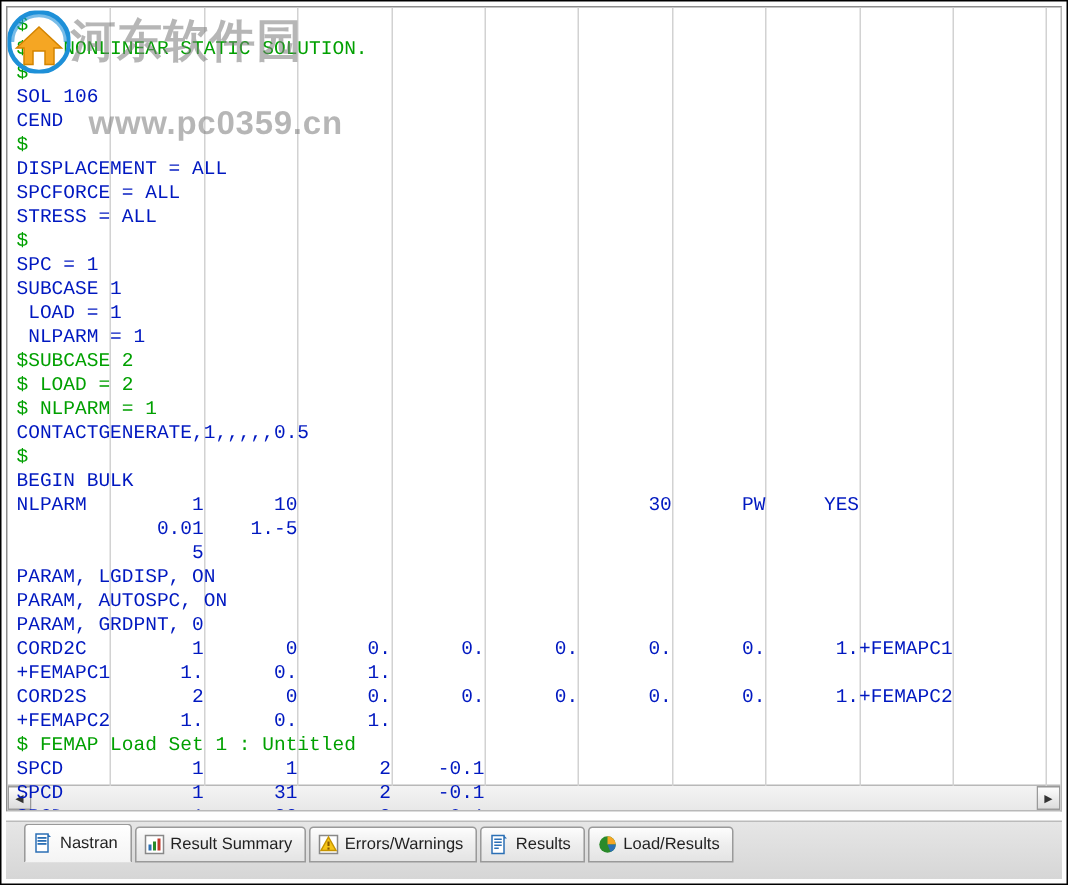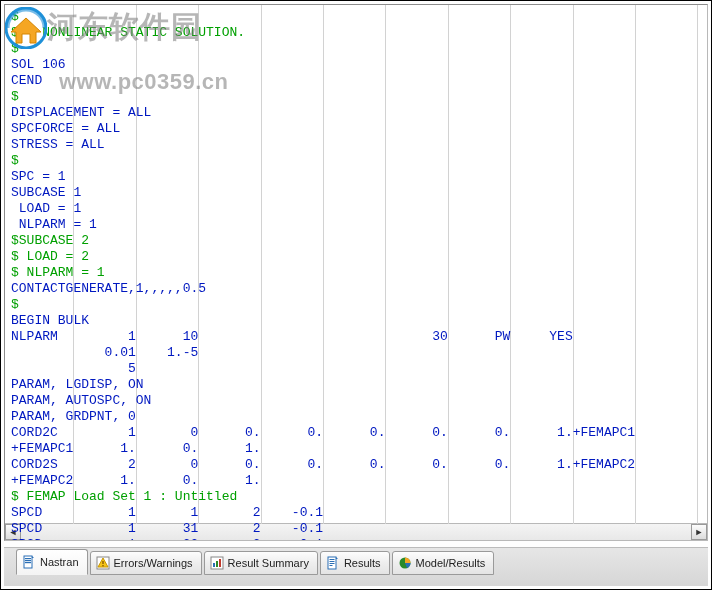--- a/index.html
+++ b/index.html
@@ -198,49 +198,49 @@
             <rect x="3" y="3" width="6" height="1.2" fill="#2b6fb5"></rect>
             <rect x="3" y="5" width="6" height="1.2" fill="#2b6fb5"></rect>
             <rect x="3" y="7" width="6" height="1.2" fill="#2b6fb5"></rect>
             <path d="M10 1 L12 3 L10 3 Z" fill="#2b6fb5"></path>
           </svg></span>
         <span>Nastran</span>
       </div>
       <div class="tab">
         <span class="ticon"><svg viewBox="0 0 14 14">
             <rect x="1" y="1" width="12" height="12" fill="#fff" stroke="#888"></rect>
+            <rect x="3" y="7" width="2" height="4" fill="#2b6fb5"></rect>
+            <rect x="6" y="5" width="2" height="6" fill="#2a8a2a"></rect>
+            <rect x="9" y="3" width="2" height="8" fill="#c0392b"></rect>
+          </svg></span>
+        <span>Result Summary</span>
+      </div>
+      <div class="tab">
+        <span class="ticon"><svg viewBox="0 0 14 14">
+            <rect x="1" y="1" width="12" height="12" fill="#fff" stroke="#888"></rect>
             <path d="M7 2 L12 11 L2 11 Z" fill="#f5c518" stroke="#c79500"></path>
             <rect x="6.3" y="5" width="1.4" height="3" fill="#8a5a00"></rect>
             <rect x="6.3" y="9" width="1.4" height="1.4" fill="#8a5a00"></rect>
           </svg></span>
         <span>Errors/Warnings</span>
-      </div>
-      <div class="tab">
-        <span class="ticon"><svg viewBox="0 0 14 14">
-            <rect x="1" y="1" width="12" height="12" fill="#fff" stroke="#888"></rect>
-            <rect x="3" y="7" width="2" height="4" fill="#2b6fb5"></rect>
-            <rect x="6" y="5" width="2" height="6" fill="#2a8a2a"></rect>
-            <rect x="9" y="3" width="2" height="8" fill="#c0392b"></rect>
-          </svg></span>
-        <span>Result Summary</span>
       </div>
       <div class="tab">
         <span class="ticon"><svg viewBox="0 0 14 14">
             <rect x="2" y="1" width="8" height="12" fill="#fff" stroke="#2b6fb5"></rect>
             <rect x="3.5" y="3" width="5" height="1" fill="#2b6fb5"></rect>
             <rect x="3.5" y="5" width="5" height="1" fill="#2b6fb5"></rect>
             <rect x="3.5" y="7" width="5" height="1" fill="#2b6fb5"></rect>
             <rect x="3.5" y="9" width="3" height="1" fill="#2b6fb5"></rect>
             <path d="M10 1 L12 3 L10 3 Z" fill="#2b6fb5"></path>
           </svg></span>
         <span>Results</span>
       </div>
       <div class="tab">
         <span class="ticon"><svg viewBox="0 0 14 14">
             <circle cx="7" cy="7" r="5.5" fill="#2a8a2a"></circle>
             <path d="M7 7 L7 1.5 A5.5 5.5 0 0 1 12.5 7 Z" fill="#f5a623"></path>
             <path d="M7 7 L12.5 7 A5.5 5.5 0 0 1 9 12 Z" fill="#2b6fb5"></path>
           </svg></span>
-        <span>Model/Results</span>
+        <span>Load/Results</span>
       </div>
     </div>
 
 </div>
 
 </body></html>

